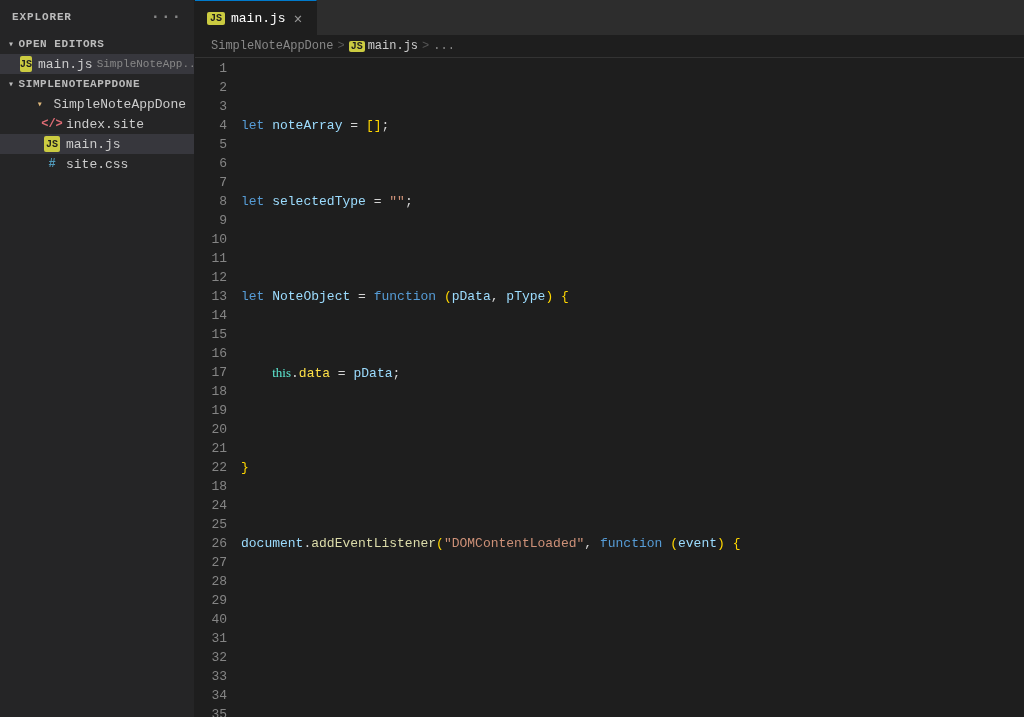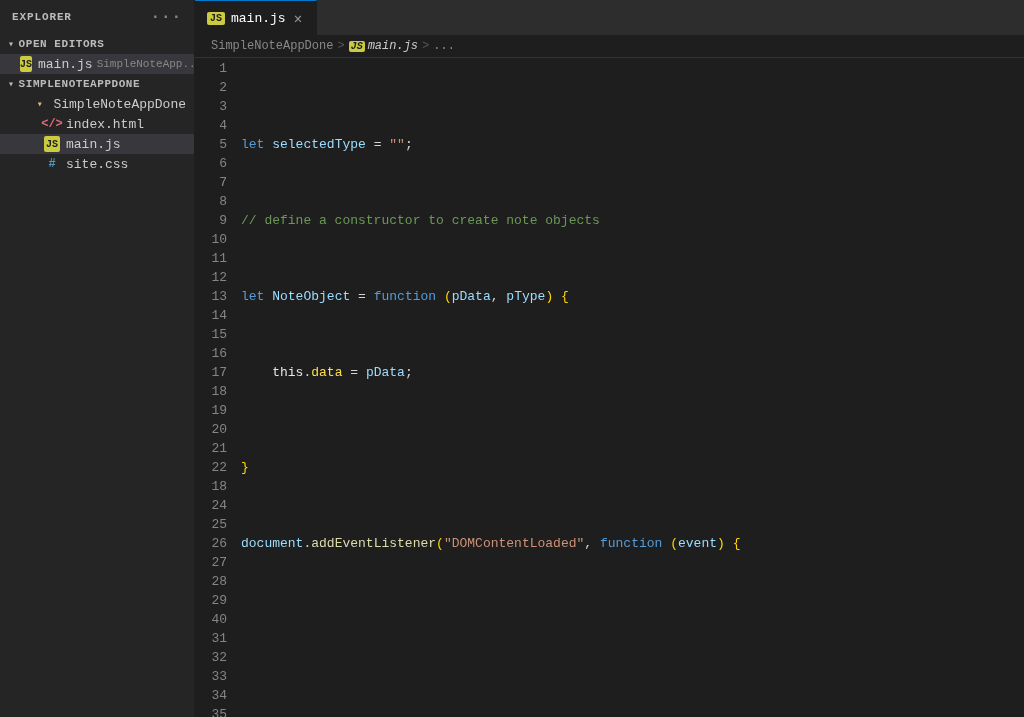--- a/index.html
+++ b/index.html
@@ -178,21 +178,21 @@
     }
 
     
     .kw { color: #569cd6; }       
     .str { color: #ce9178; }      
     .cm { color: #6a9955; }       
     .prop { color: #fde047; }     
     .punc { color: #d4d4d4; }     
     .var { color: #9cdcfe; }      
     .op { color: #d4d4d4; }       
-    .this { color: #e5e5e5; }
+    .this { color: #5eead4; font-family: Liberation Serif, serif; }
     .method { color: #dcdcaa; }
     .param { color: #9cdcfe; }
     .brk { color: #ffd700; }      
 
     
     #code-area::-webkit-scrollbar { width: 10px; height: 10px; }
     #code-area::-webkit-scrollbar-track { background: #1e1e1e; }
     #code-area::-webkit-scrollbar-thumb { background: #424242; border-radius: 5px; }
   </style>
 </head>
@@ -220,21 +220,21 @@
     <span>SIMPLENOTEAPPDONE</span>
   </div>
 
   <div class="sidebar-item sidebar-sub-item">
     <span class="file-icon icon-folder">▾</span>
     <span>SimpleNoteAppDone</span>
   </div>
 
   <div class="sidebar-item sidebar-sub-sub-item">
     <span class="file-icon icon-html" style="font-size:12px;">&lt;/&gt;</span>
-    <span>index.html</span>
+    <span>index.site</span>
   </div>
 
   <div class="sidebar-item sidebar-sub-sub-item active">
     <span class="file-icon icon-js">JS</span>
     <span>main.js</span>
   </div>
 
   <div class="sidebar-item sidebar-sub-sub-item">
     <span class="file-icon icon-css" style="font-size:12px;">#</span>
     <span>site.css</span>
@@ -247,21 +247,21 @@
     <div class="tab active">
       <span class="file-icon icon-js" style="background:#cbcb41;color:#1e1e1e;font-size:10px;font-weight:bold;padding:1px 3px;border-radius:2px;">JS</span>
       <span>main.js</span>
       <span class="tab-close">✕</span>
     </div>
   </div>
 
   <div id="breadcrumb">
     <span>SimpleNoteAppDone</span>
     <span class="sep"> &gt; </span>
-    <span style="color:#cccccc;font-style:italic;"><span style="color:#cbcb41;font-size:10px;font-weight:bold;background:#cbcb41;color:#1e1e1e;padding:0 2px;border-radius:2px;margin-right:3px;">JS</span>main.js</span>
+    <span style="color:#cccccc;"><span style="color:#cbcb41;font-size:10px;font-weight:bold;background:#cbcb41;color:#1e1e1e;padding:0 2px;border-radius:2px;margin-right:3px;">JS</span>main.js</span>
     <span class="sep"> &gt; </span>
     <span>...</span>
   </div>
 
   <div id="code-area">
     <div id="line-numbers">
       <span class="line-num">1</span>
       <span class="line-num">2</span>
       <span class="line-num">3</span>
       <span class="line-num">4</span>
@@ -293,24 +293,24 @@
       <span class="line-num">40</span>
       <span class="line-num">31</span>
       <span class="line-num">32</span>
       <span class="line-num">33</span>
       <span class="line-num">34</span>
       <span class="line-num">35</span>
 
     </div>
     <div id="code-content">
       
+      <span class="code-line"><span class="kw">let</span> <span class="var">noteArray</span> <span class="op">=</span> <span class="brk">[]</span><span class="punc">;</span></span>
       
       <span class="code-line"><span class="kw">let</span> <span class="var">selectedType</span> <span class="op">=</span> <span class="str">""</span><span class="punc">;</span></span>
       
-      <span class="code-line"><span class="cm">// define a constructor to create note objects</span></span>
       
       <span class="code-line"><span class="kw">let</span> <span class="var">NoteObject</span> <span class="op">=</span> <span class="kw">function</span> <span class="brk">(</span><span class="param">pData</span><span class="punc">,</span> <span class="param">pType</span><span class="brk">)</span> <span class="brk">{</span></span>
       
       <span class="code-line">    <span class="this">this</span><span class="punc">.</span><span class="prop">data</span> <span class="op">=</span> <span class="var">pData</span><span class="punc">;</span></span>
       
       
       <span class="code-line"><span class="brk">}</span></span>
       
       <span class="code-line"><span class="var">document</span><span class="punc">.</span><span class="method">addEventListener</span><span class="brk">(</span><span class="str">"DOMContentLoaded"</span><span class="punc">,</span> <span class="kw">function</span> <span class="brk">(</span><span class="param">event</span><span class="brk">)</span> <span class="brk">{</span></span>
       

